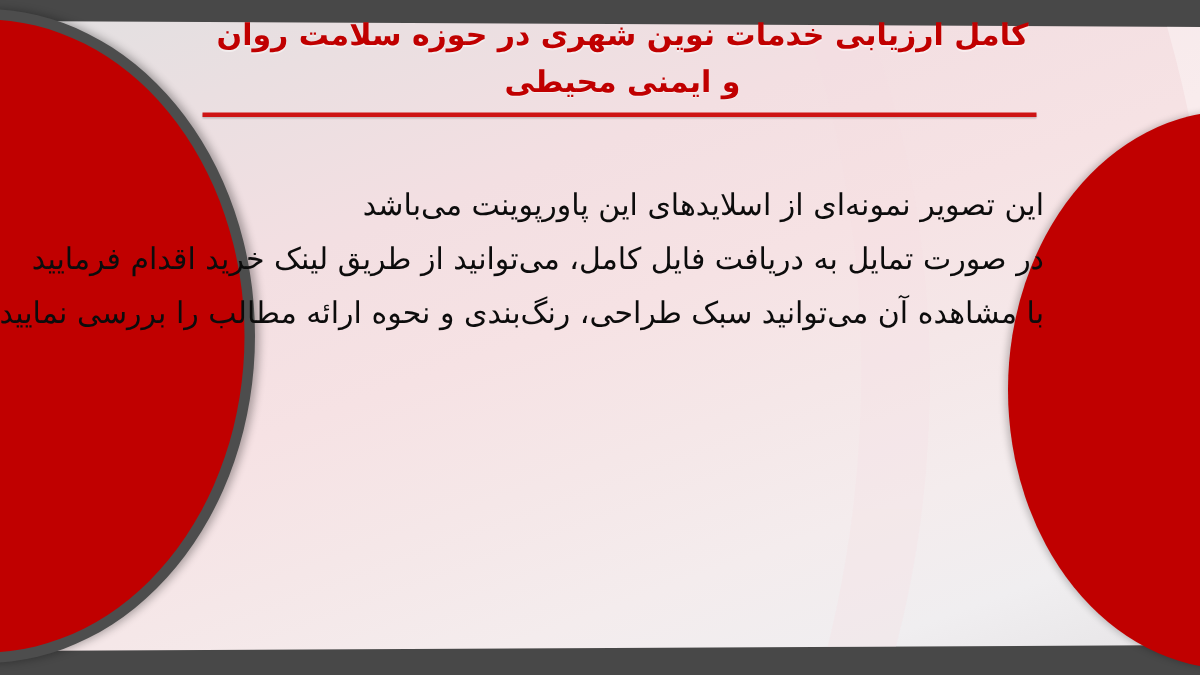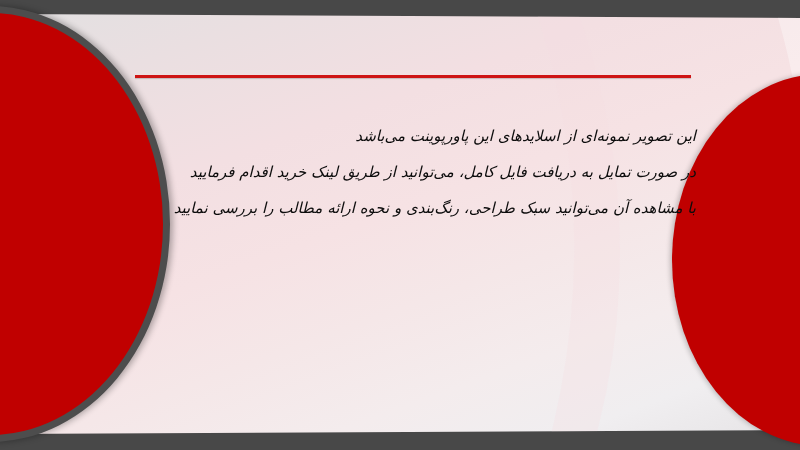--- a/index.html
+++ b/index.html
@@ -107,23 +107,22 @@
 
   
   .body-block {
     position:absolute;
     left:130px; top:118px;
     width:566px;
     direction:rtl;
     text-align:right;
     color:#0c0c0c;
     font-family:"DejaVu Sans", sans-serif;
-    font-size:15px;
+    font-size:20px;
     line-height:36px;
-    font-style:italic;
   }
   .body-block p { white-space:nowrap; }
 
   
 </style>
 </head>
 <body>
 
 <div id="slide">
 
@@ -136,20 +135,24 @@
       <span class="band b4"></span>
       <span class="band b5"></span>
       <span class="band b6"></span>
       <span class="band b7"></span>
     </div>
   </div>
 
   <div class="lens-right"></div>
   <div class="lens-left"></div>
 
+  <div class="title">
+    <div>کامل ارزیابی خدمات نوین شهری در حوزه سلامت روان</div>
+    <div>و ایمنی محیطی</div>
+  </div>
   <div class="title-rule"></div>
 
   <div class="body-block">
     <p>این تصویر نمونه‌ای از اسلایدهای این پاورپوینت می‌باشد</p>
     <p>در صورت تمایل به دریافت فایل کامل، می‌توانید از طریق لینک خرید اقدام فرمایید</p>
     <p>با مشاهده آن می‌توانید سبک طراحی، رنگ‌بندی و نحوه ارائه مطالب را بررسی نمایید</p>
   </div>
 
 </div>
 

